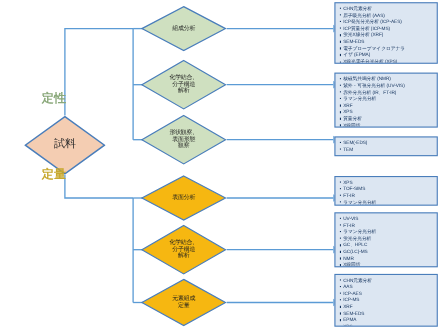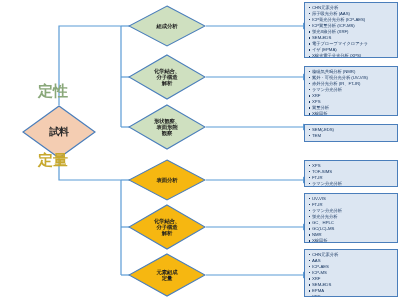--- a/index.html
+++ b/index.html
@@ -41,21 +41,20 @@
     left: 0; top: 0;
     width: 100%; height: 100%;
   }
   .diamond .dlabel {
     position: relative;
     z-index: 2;
     line-height: 1.12;
     letter-spacing: -0.2px;
     white-space: pre-line;
     color: #1b1b1b;
-    font-weight: bold;
   }
 
   
   #sample-node { left: 22px; top: 105px; width: 74px; height: 54px; }
   #sample-node .dlabel { font-size: 10px; color: #2b2b2b; }
 
   
   .d-green .dlabel { font-size: 5.4px; color: #1f1f1f; }
   
   .d-yellow .dlabel { font-size: 5.4px; color: #1f1f1f; }
@@ -63,21 +62,21 @@
   #node-q1 { left: 128px; top: 5px;   width: 78px; height: 42px; }
   #node-q2 { left: 128px; top: 54px;  width: 78px; height: 46px; }
   #node-q3 { left: 128px; top: 104px; width: 78px; height: 46px; }
   #node-n1 { left: 128px; top: 159px; width: 78px; height: 42px; }
   #node-n2 { left: 128px; top: 204px; width: 78px; height: 46px; }
   #node-n3 { left: 128px; top: 253px; width: 78px; height: 44px; }
 
   
   .branch-label {
     position: absolute;
-    font-size: 15px;
+    font-size: 11px;
     font-weight: 700;
     z-index: 4;
     white-space: nowrap;
   }
   #label-qualitative { left: 38px; top: 82px;  color: #8aa87a; }
   #label-quantitative{ left: 38px; top: 151px; color: #c7a82e; }
 
   
   .listbox {
     position: absolute;

